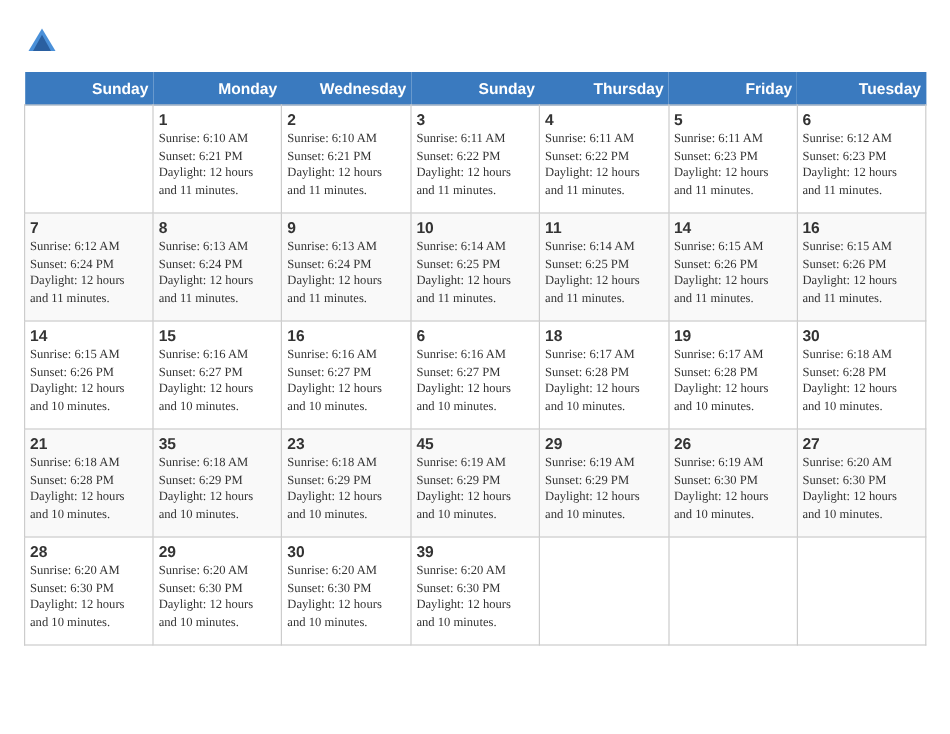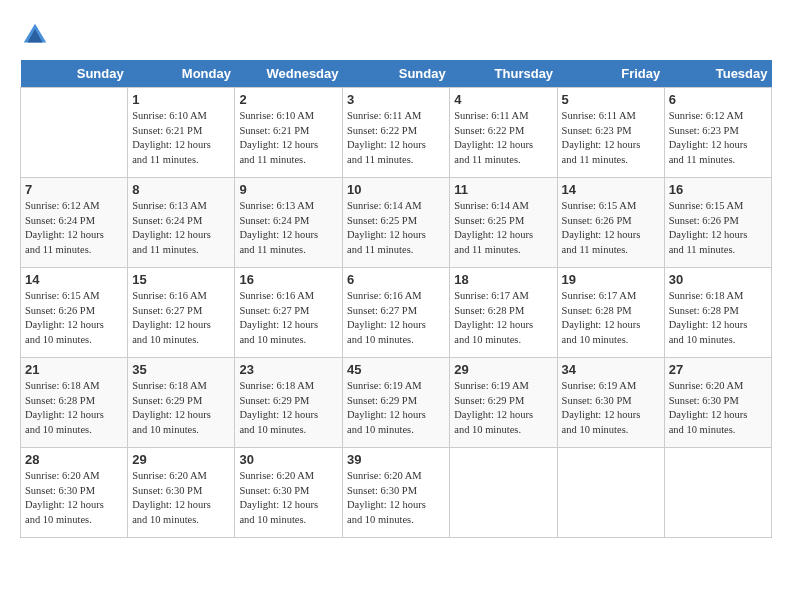--- a/index.html
+++ b/index.html
@@ -296,21 +296,21 @@
 and 10 minutes.</div>
         </td>
         <td>
           <span class="day-num">29</span>
           <div class="day-detail" style="white-space: pre-line;">Sunrise: 6:19 AM
 Sunset: 6:29 PM
 Daylight: 12 hours
 and 10 minutes.</div>
         </td>
         <td>
-          <span class="day-num">34</span>
+          <span class="day-num">26</span>
           <div class="day-detail" style="white-space: pre-line;">Sunrise: 6:19 AM
 Sunset: 6:30 PM
 Daylight: 12 hours
 and 10 minutes.</div>
         </td>
         <td>
           <span class="day-num">27</span>
           <div class="day-detail" style="white-space: pre-line;">Sunrise: 6:20 AM
 Sunset: 6:30 PM
 Daylight: 12 hours

